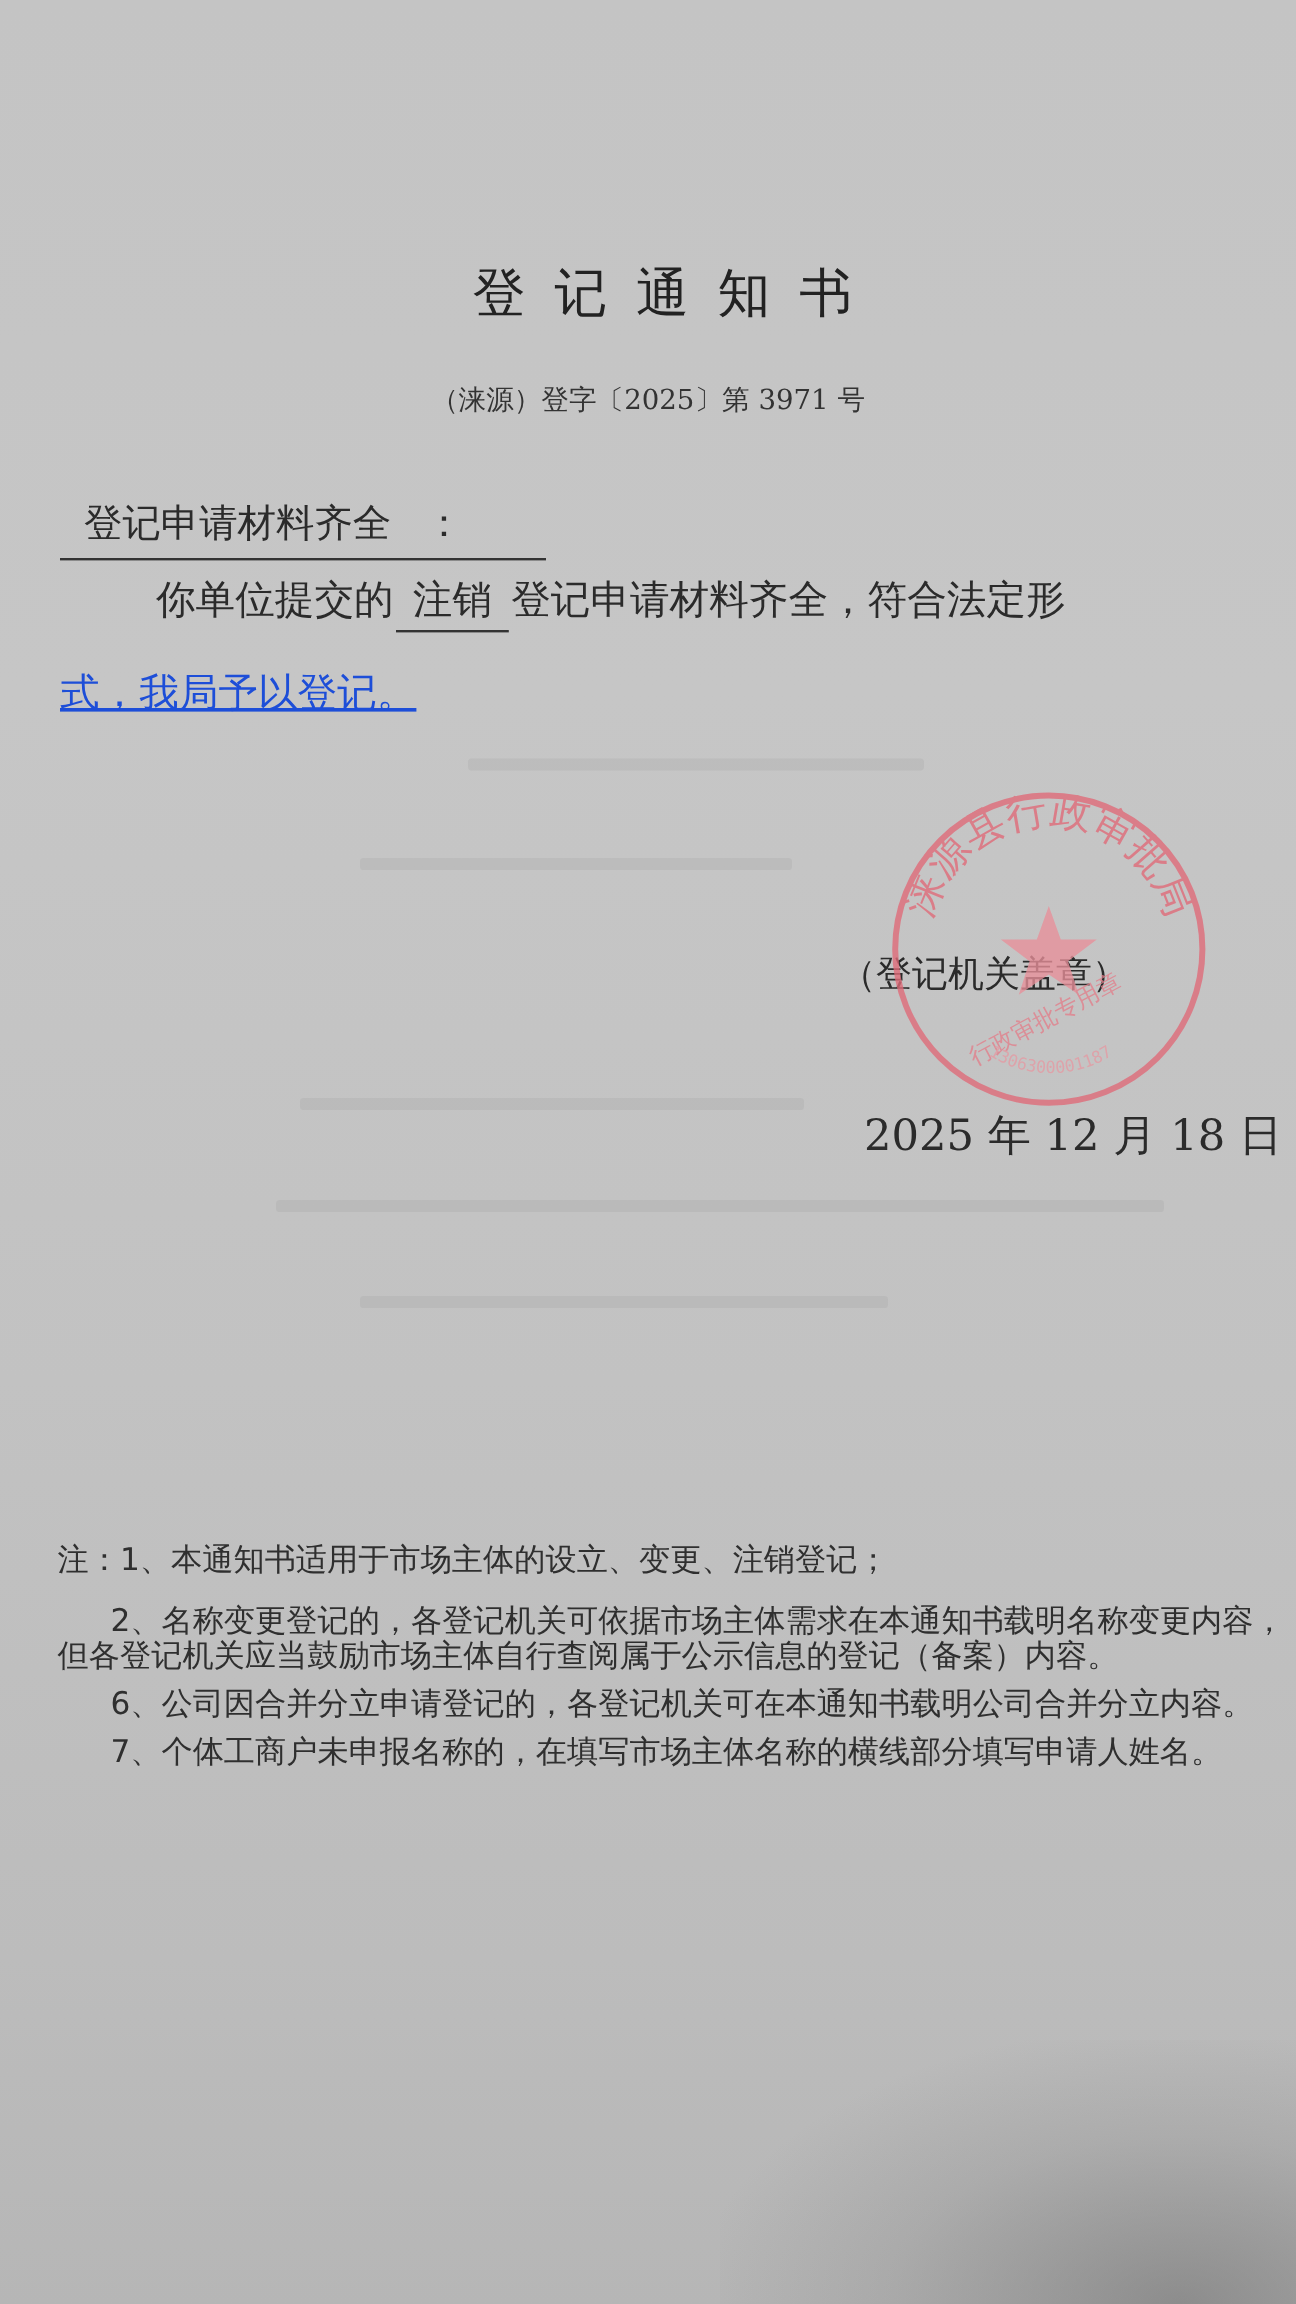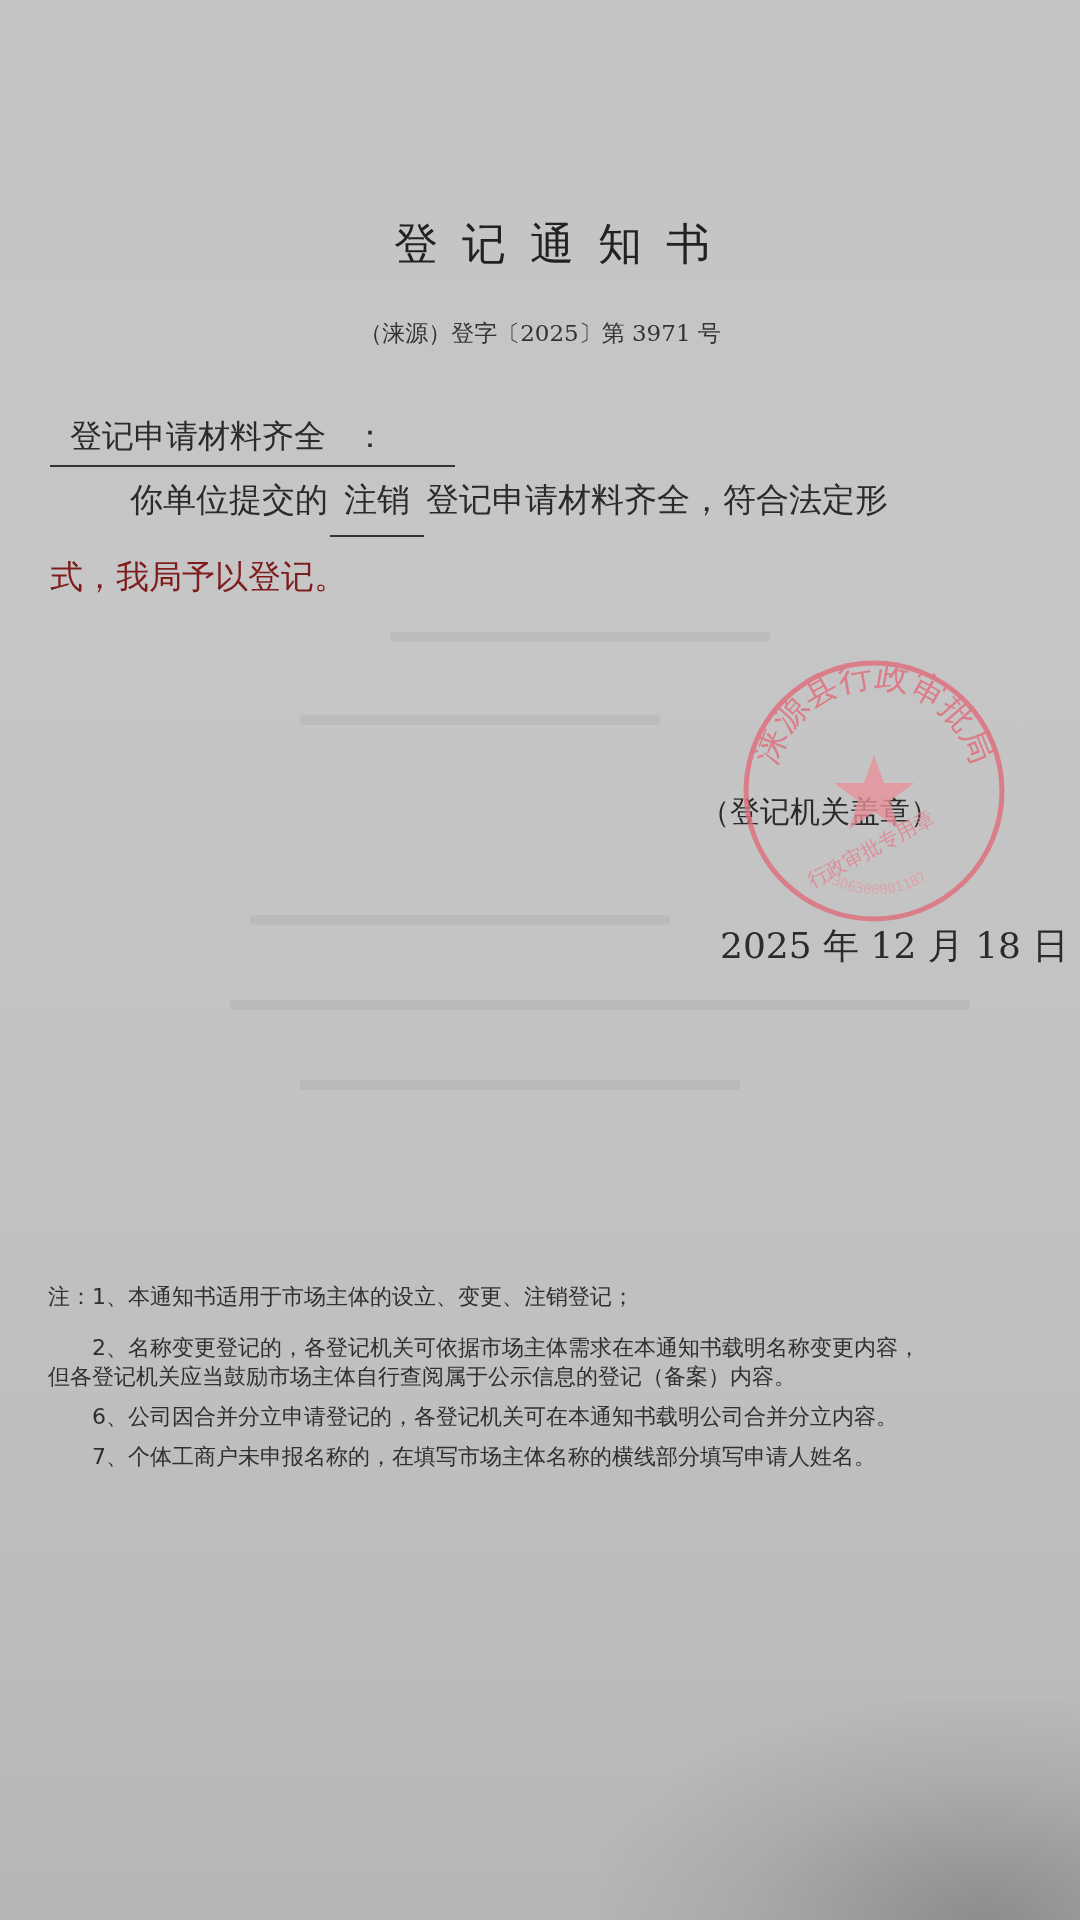--- a/index.html
+++ b/index.html
@@ -21,27 +21,27 @@
       font-family: "DejaVu Serif", "Liberation Serif", serif;
     }
     .docno { left: 0; width: 1080px; text-align: center; top: 318px; font-size: 23px; color: #333;
       font-family: "DejaVu Serif", "Liberation Serif", serif; }
     .addressee {
       left: 50px; top: 415px; font-size: 32px; color: #2b2b2b; width: 385px;
       border-bottom: 2px solid #333; padding-left: 20px; padding-bottom: 6px;
     }
     .addressee .colon { margin-left: 28px; }
     .body1 { left: 130px; top: 478px; font-size: 33px; color: #2b2b2b; }
-    .fill-underline { display: inline-block; border-bottom: 2px solid #333; padding: 0 14px 12px 14px; margin: 0 2px; }
-    .body2 { left: 50px; top: 555px; font-size: 33px; color: #7f1d1d; }
+    .fill-underline { display: inline-block; border-bottom: 2px solid #333; padding: 0 14px 2px 14px; margin: 0 2px; }
+    .body2 { left: 50px; top: 555px; font-size: 33px; color: #1d4ed8; text-decoration: underline; }
     .seal-label { left: 700px; top: 792px; font-size: 30px; color: #2b2b2b; z-index: 2; }
     .date { left: 720px; top: 922px; font-size: 36px; color: #2b2b2b;
       font-family: "DejaVu Serif", "Liberation Serif", serif; }
     .seal { position: absolute; left: 738px; top: 655px; width: 272px; height: 272px; z-index: 3; opacity: 0.78; }
-    .notes { left: 48px; font-size: 22px; color: #2f2f2f; }
+    .notes { left: 48px; font-size: 26px; color: #2f2f2f; }
     .ghost { position: absolute; height: 10px; background: rgba(150,150,150,0.18); border-radius: 3px; }
   </style>
 </head>
 <body>
 
 <div class="shadow"></div>
 
 <div class="ghost" style="left:390px;top:632px;width:380px;"></div>
 <div class="ghost" style="left:300px;top:715px;width:360px;"></div>
 <div class="ghost" style="left:250px;top:915px;width:420px;"></div>

